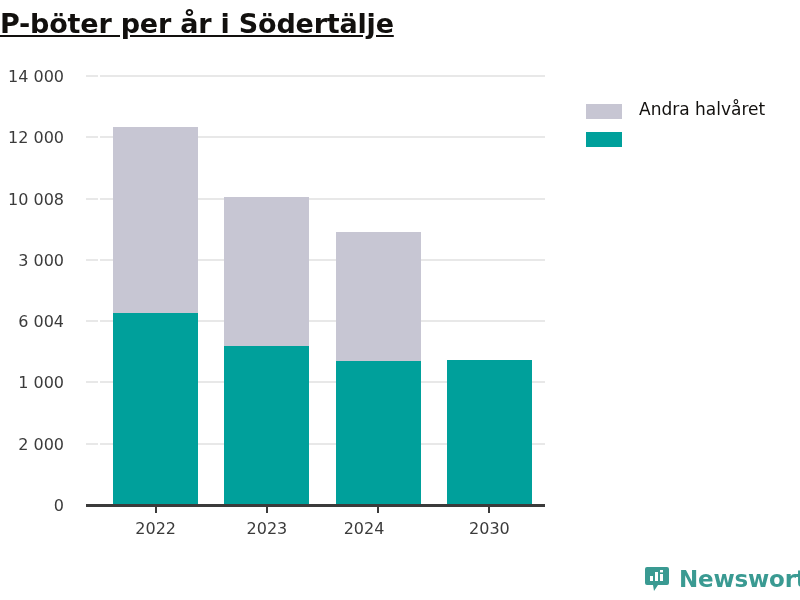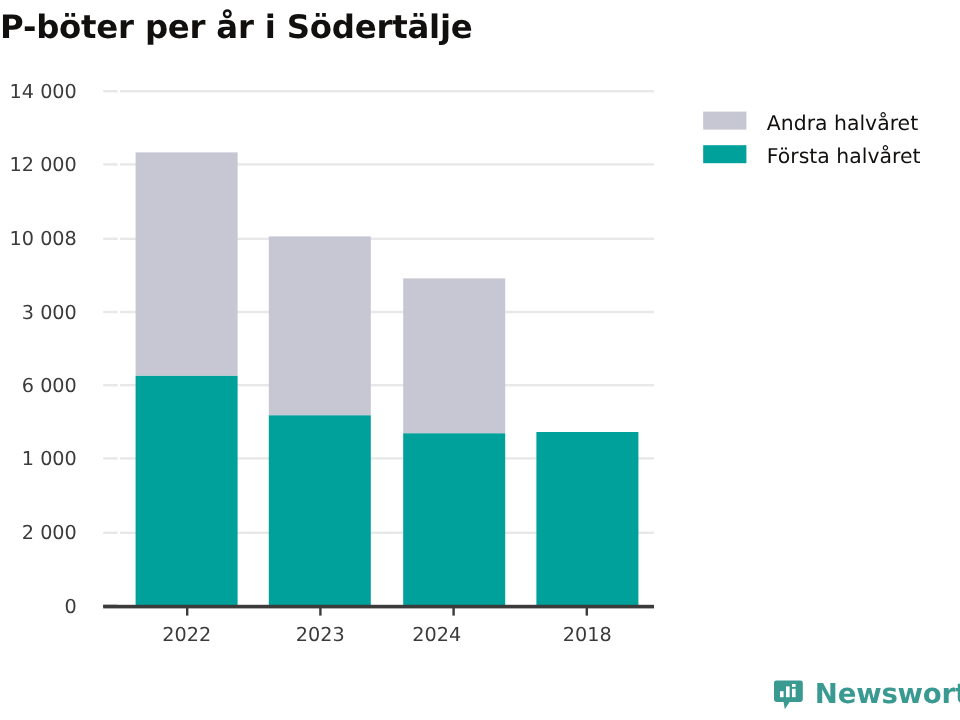--- a/index.html
+++ b/index.html
@@ -19,20 +19,21 @@
   #chart-title {
     position: absolute;
     left: 0px;
     top: 8px;
     width: 790px;
     font-size: 27px;
     font-weight: bold;
     color: #12100e;
     letter-spacing: -0.2px;
     white-space: nowrap;
+    text-decoration: underline;
   }
 
   
   
   #plot-area {
     position: absolute;
     left: 100px;
     top: 76px;
     width: 445px;
     height: 429px;
@@ -110,21 +111,21 @@
   }
 
   
   #legend {
     position: absolute;
     left: 586px;
     top: 93px;
   }
   .legend-item {
     display: flex;
-    align-items: flex-start;
+    align-items: flex-end;
     height: 26px;
     margin-bottom: 2px;
   }
   .legend-swatch {
     width: 36px;
     height: 15px;
     margin-right: 17px;
     flex: 0 0 auto;
   }
   .legend-label {
@@ -178,21 +179,21 @@
       <div class="tick-row" style="top: 367.714px;">
         <div class="tick-dash" style="top: -1px;"></div>
         <div class="tick-label">2 000</div>
       </div>
       <div class="tick-row" style="top: 306.429px;">
         <div class="tick-dash" style="top: -1px;"></div>
         <div class="tick-label">1 000</div>
       </div>
       <div class="tick-row" style="top: 245.143px;">
         <div class="tick-dash" style="top: -1px;"></div>
-        <div class="tick-label">6 000</div>
+        <div class="tick-label">6 004</div>
       </div>
       <div class="tick-row" style="top: 183.857px;">
         <div class="tick-dash" style="top: -1px;"></div>
         <div class="tick-label">3 000</div>
       </div>
       <div class="tick-row" style="top: 122.571px;">
         <div class="tick-dash" style="top: -1px;"></div>
         <div class="tick-label">10 008</div>
       </div>
       <div class="tick-row" style="top: 61.2857px;">
@@ -222,34 +223,33 @@
       </div>
     </div>
   <div id="xticks">
       <div class="xtick" style="left: 54.625px;"></div>
       <div class="xlabel" style="left: 55.625px;">2022</div>
       <div class="xtick" style="left: 165.875px;"></div>
       <div class="xlabel" style="left: 166.875px;">2023</div>
       <div class="xtick" style="left: 277.125px;"></div>
       <div class="xlabel" style="left: 264px;">2024</div>
       <div class="xtick" style="left: 388.375px;"></div>
-      <div class="xlabel" style="left: 389.375px;">2018</div>
+      <div class="xlabel" style="left: 389.375px;">2030</div>
     </div>
 
   <div id="axis-line"></div>
 </div>
 
 <div id="legend">
     <div class="legend-item">
       <span class="legend-swatch" style="background: rgb(199, 198, 211);"></span>
       <span class="legend-label">Andra halvåret</span>
     </div>
     <div class="legend-item">
       <span class="legend-swatch" style="background: rgb(0, 160, 155);"></span>
-      <span class="legend-label">Första halvåret</span>
     </div>
   </div>
 
 <div id="footer-logo">
   <svg id="logo-mark" viewBox="0 0 26 26" xmlns="http://www.w3.org/2000/svg">
     <path d="M3 1 H23 A2 2 0 0 1 25 3 V17 A2 2 0 0 1 23 19 H14 L10 25 L9 19 H3 A2 2 0 0 1 1 17 V3 A2 2 0 0 1 3 1 Z" fill="#3a9a92"></path>
     <rect x="6" y="10" width="3" height="5" fill="#ffffff"></rect>
     <rect x="11" y="6" width="3" height="9" fill="#ffffff"></rect>
     <rect x="16" y="8" width="3" height="7" fill="#ffffff"></rect>
     <rect x="16" y="4" width="3" height="2.4" fill="#ffffff"></rect>

